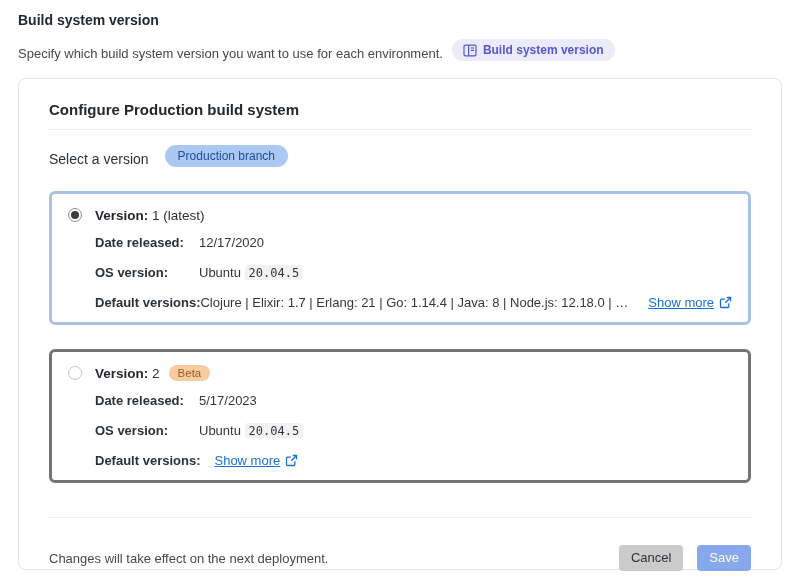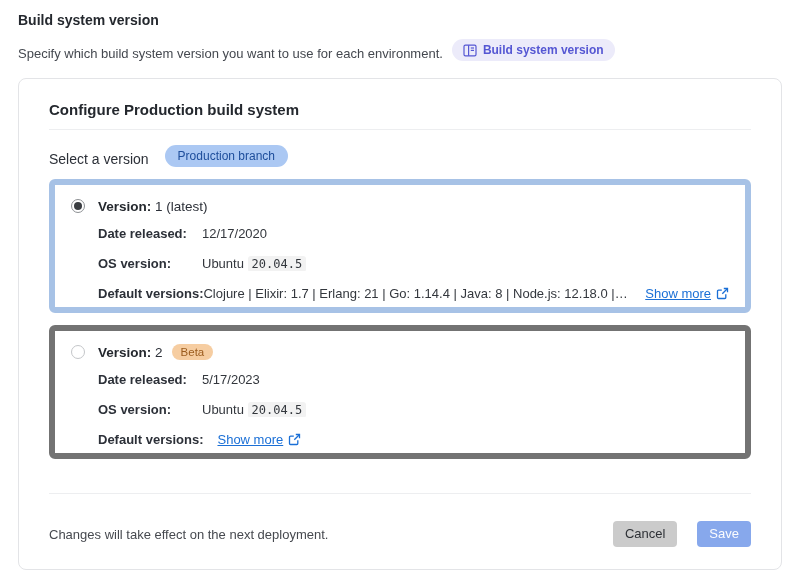--- a/index.html
+++ b/index.html
@@ -42,22 +42,22 @@
   }
   .select-row { display: flex; align-items: flex-end; gap: 16px; margin-top: 15px; }
   .select-label { font-size: 14px; color: #2c3038; }
   .branch-badge {
     background: #abc8f3; color: #1d4d9b;
     font-size: 12px; padding: 4px 13px; border-radius: 13px; white-space: nowrap;
   }
 
   
   .version-card {
-    margin-top: 12px;
-    border: 6px solid #737373;
+    margin-top: 24px;
+    border: 3px solid #737373;
     border-radius: 6px;
     height: 134px;
     padding: 11px 16px;
     cursor: pointer;
     background: #fff;
   }
   .version-card.selected { border-color: #a7c2e6; }
   .version-header { display: flex; align-items: center; gap: 13px; height: 20px; }
   .radio {
     width: 14px; height: 14px; border-radius: 50%;
@@ -90,21 +90,21 @@
     display: inline-flex; align-items: center; gap: 5px;
     color: #1a6fd6; font-size: 13px; text-decoration: none; cursor: pointer;
   }
   .show-more .sm-text { text-decoration: underline; }
   .show-more svg { display: block; }
 
   
   .footer-divider { border-top: 1px solid #edeef0; margin-top: 34px; }
   .card-footer { display: flex; align-items: center; justify-content: space-between; padding-top: 27px; }
   .footer-note { font-size: 13px; color: #46494f; }
-  .footer-buttons { display: flex; gap: 20px; }
+  .footer-buttons { display: flex; gap: 14px; }
   .btn {
     font-family: "Liberation Sans", sans-serif;
     font-size: 13px; line-height: 18px;
     padding: 4px 12px; border-radius: 4px; border: none; cursor: pointer;
   }
   .btn-cancel { background: #cbcbcb; color: #2e3136; }
   .btn-save { background: #87a8ec; color: #fbfcfe; }
 </style>
 </head>
 <body>

